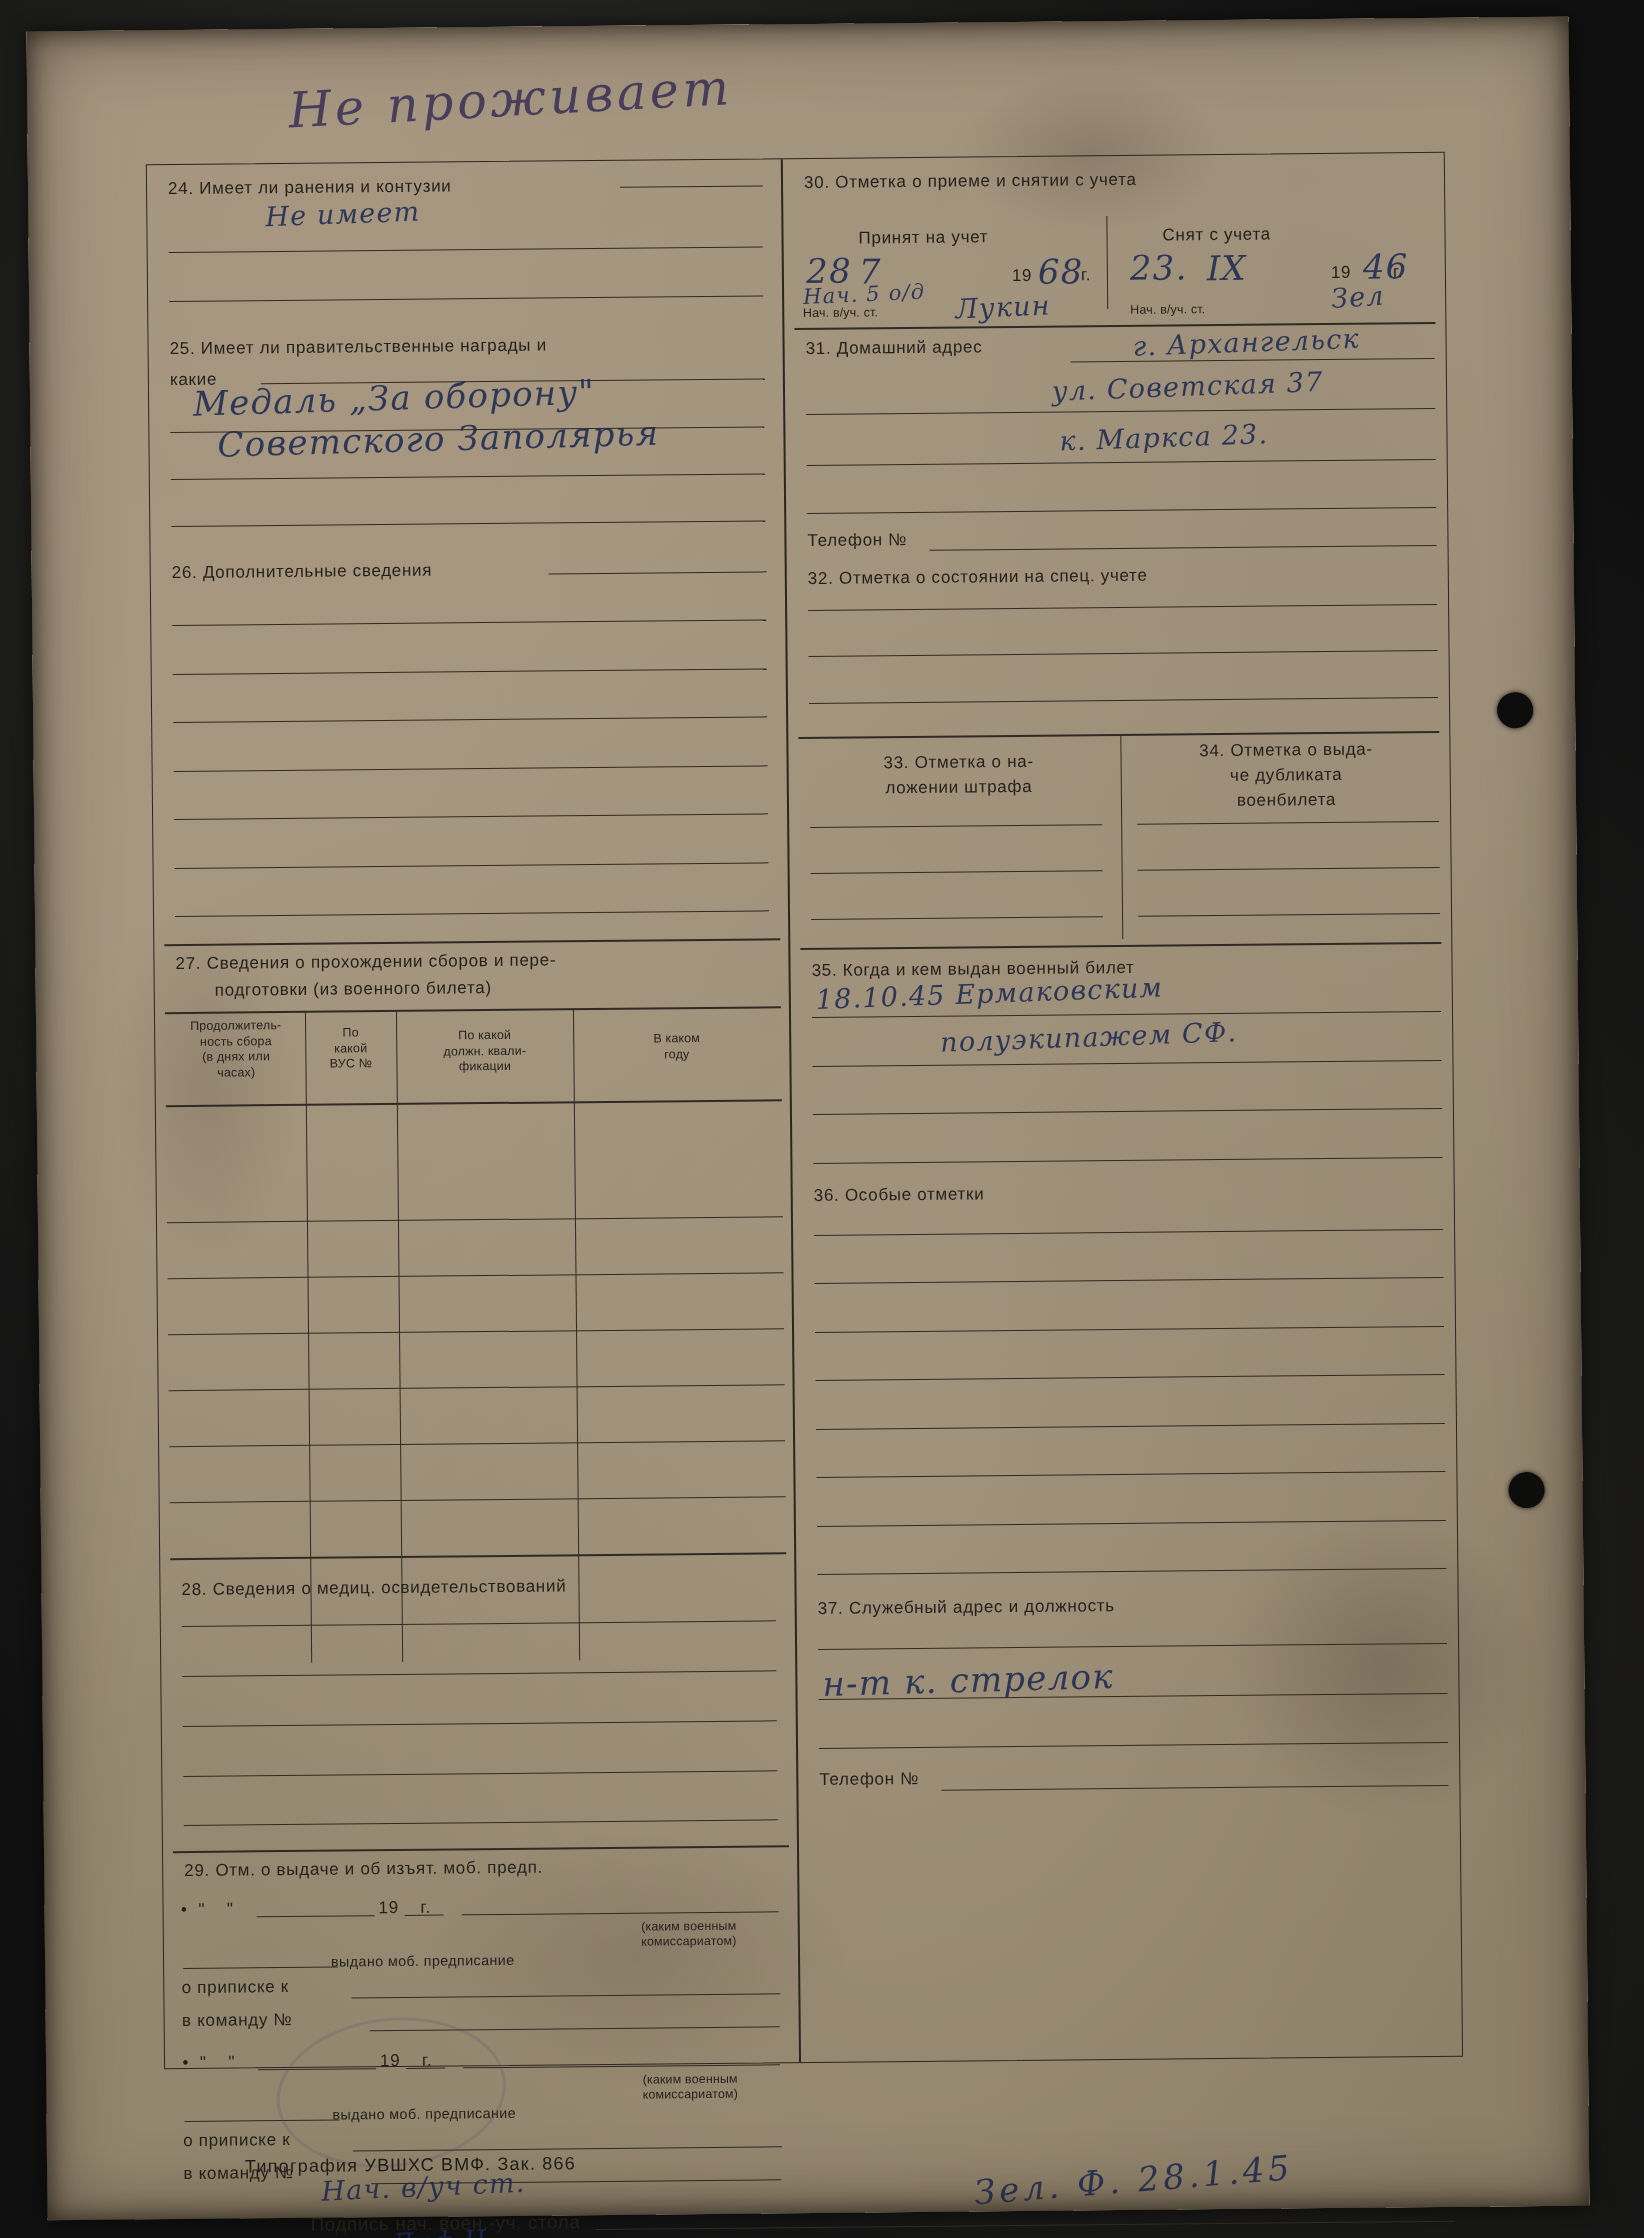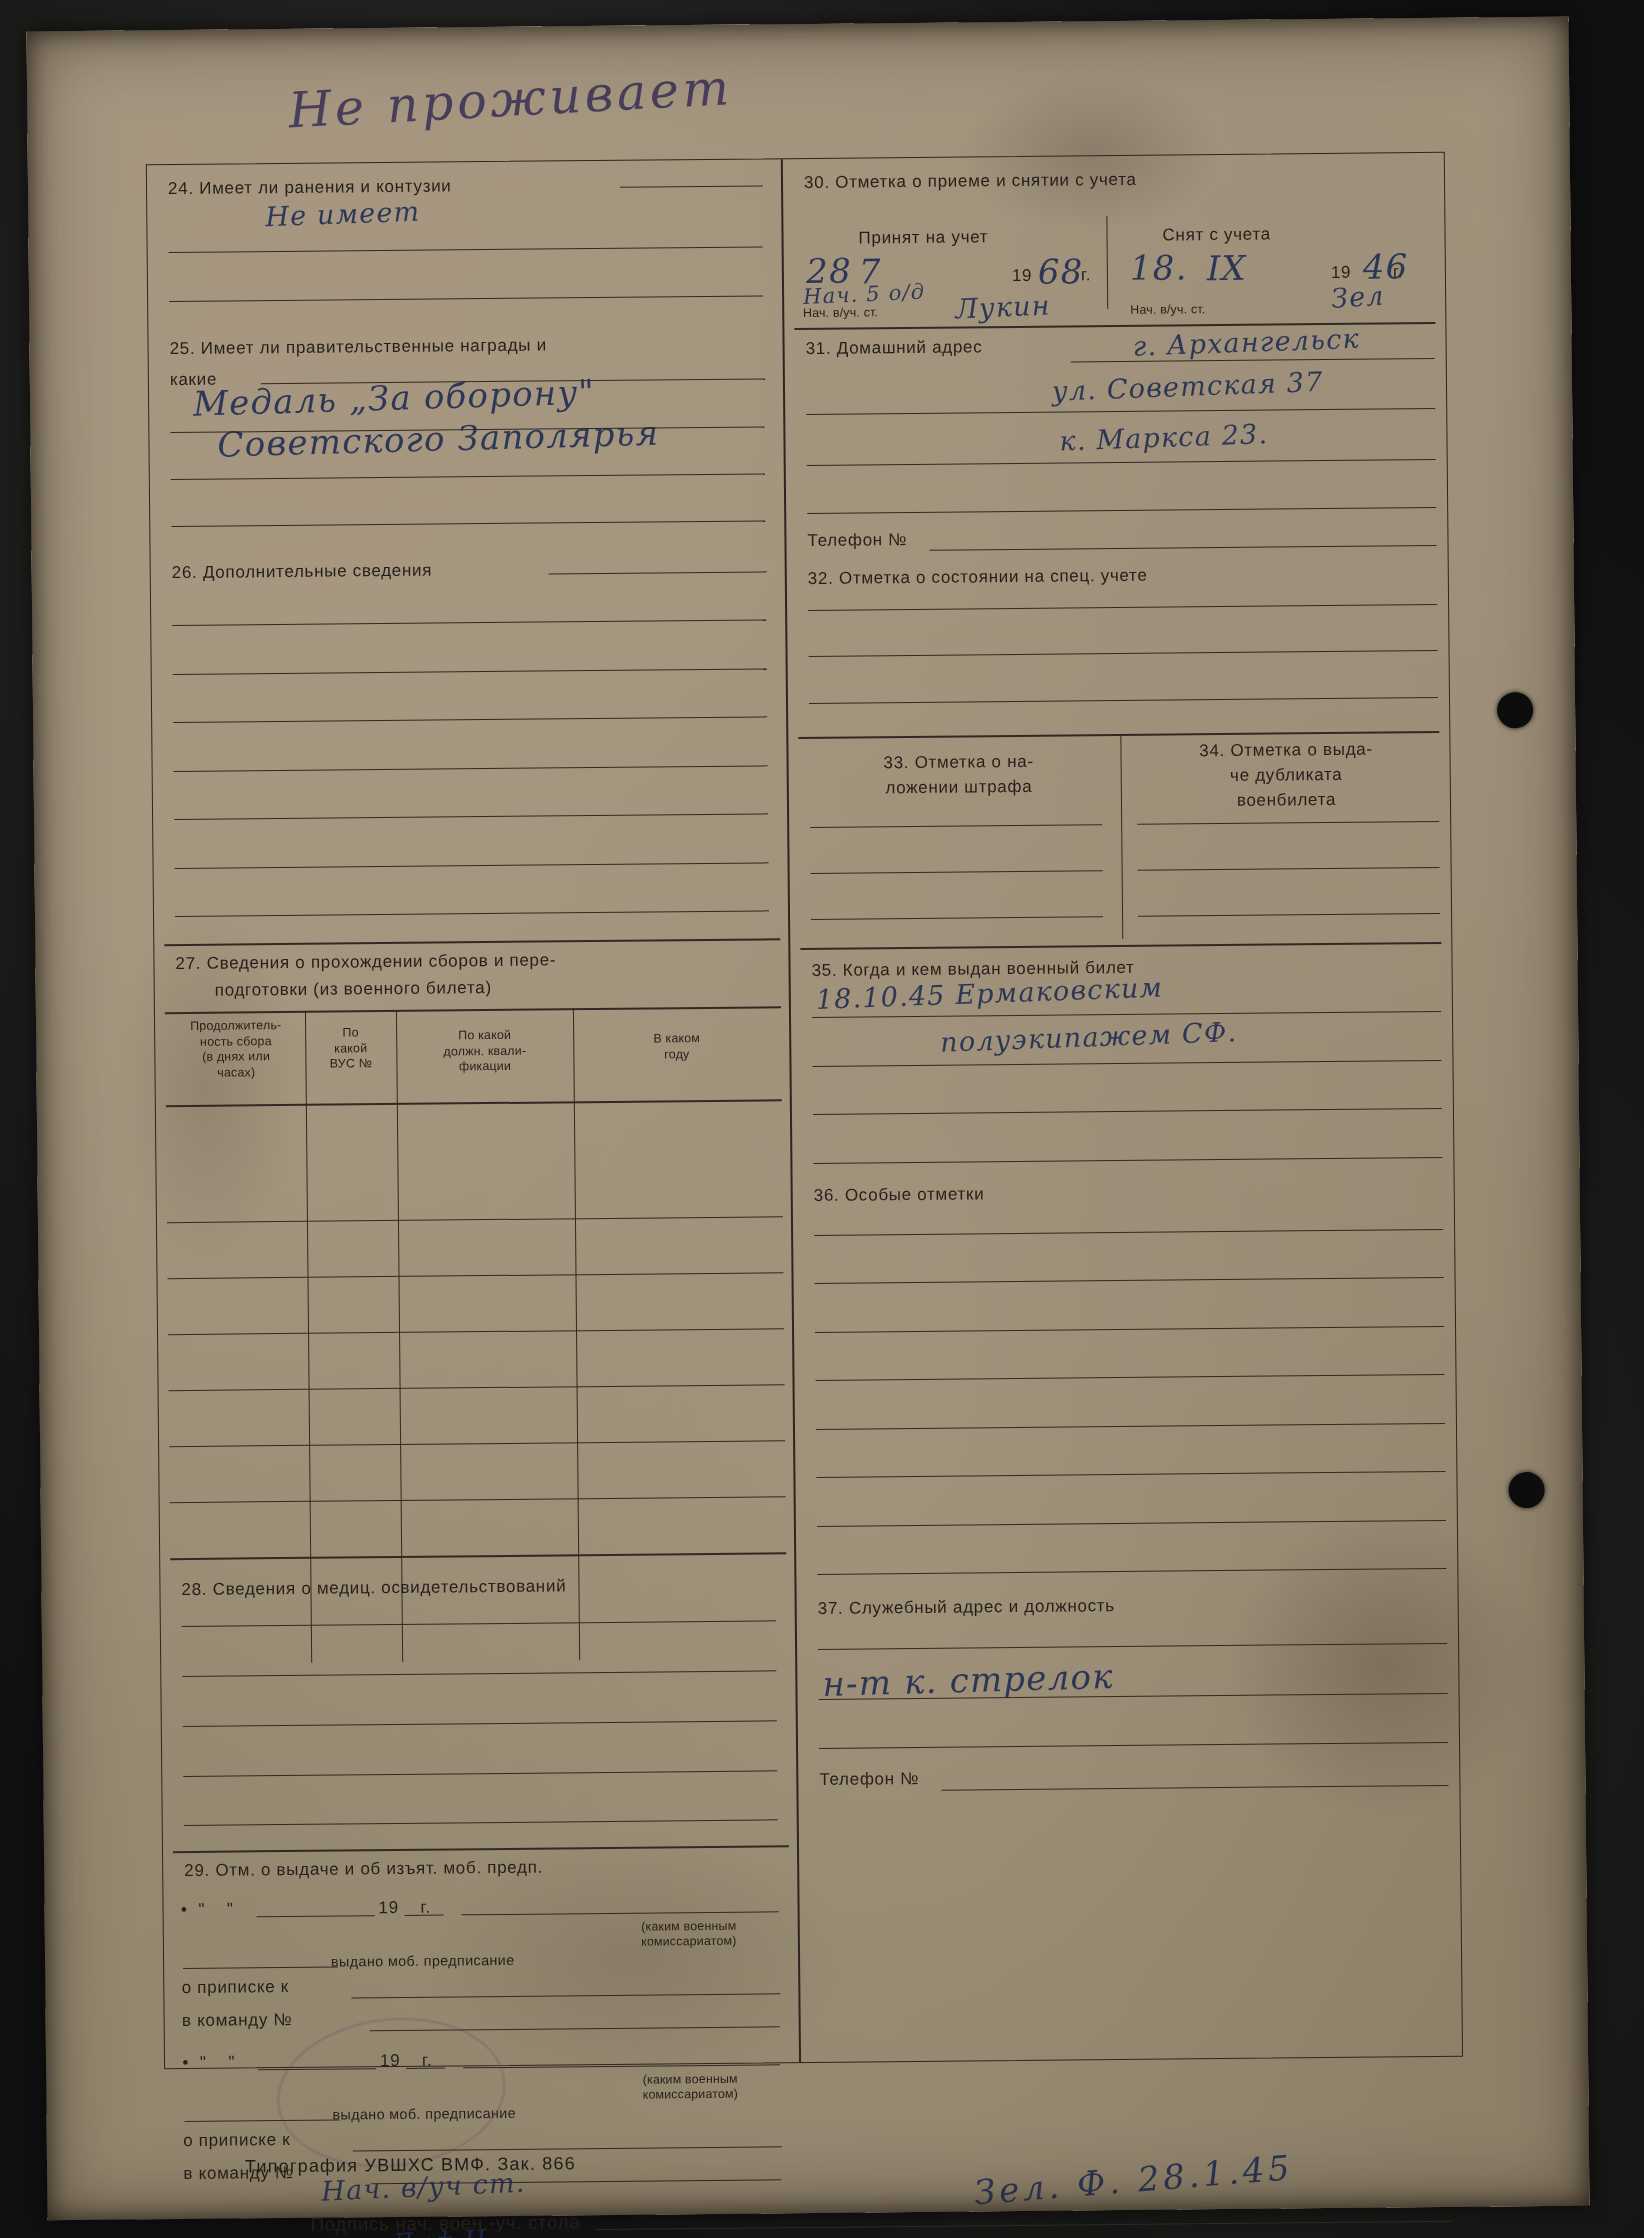--- a/index.html
+++ b/index.html
@@ -211,21 +211,21 @@
         <div class="lbl" style="left:75px;top:70px;">Принят на учет</div>
         <div class="lbl" style="left:379px;top:70px;">Снят с учета</div>
         <div class="vrule" style="left:323px;top:60px;height:93px;"></div>
 
         <div class="hand big" style="left:22.4px;top:92px;">28</div>
         <div class="hand big" style="left:75px;top:93px;">7</div>
         <div class="lbl" style="left:228px;top:109px;">19</div>
         <div class="hand big" style="left:254px;top:95px;">68</div>
         <div class="lbl" style="left:297px;top:109px;">г.</div>
 
-        <div class="hand big" style="left:346px;top:92px;">18.</div>
+        <div class="hand big" style="left:346px;top:92px;">23.</div>
         <div class="hand big" style="left:423px;top:93px;">IX</div>
         <div class="lbl" style="left:547px;top:109px;">19</div>
         <div class="hand big" style="left:547px;top:93px;margin-left:32px;">46</div>
         <div class="lbl" style="left:609px;top:109px;">г.</div>
 
         <div class="hand sm" style="left:18.7px;top:126px;transform:rotate(-2deg);">Нач. 5 о/д</div>
         <div class="lbl xs" style="left:18.7px;top:147px;">Нач. в/уч. ст.</div>
         <div class="hand" style="left:171px;top:136px;transform:rotate(-2deg);">Лукин</div>
         <div class="lbl xs" style="left:346px;top:147px;">Нач. в/уч. ст.</div>
         <div class="hand" style="left:547px;top:129px;transform:rotate(-3deg);">Зел</div>

